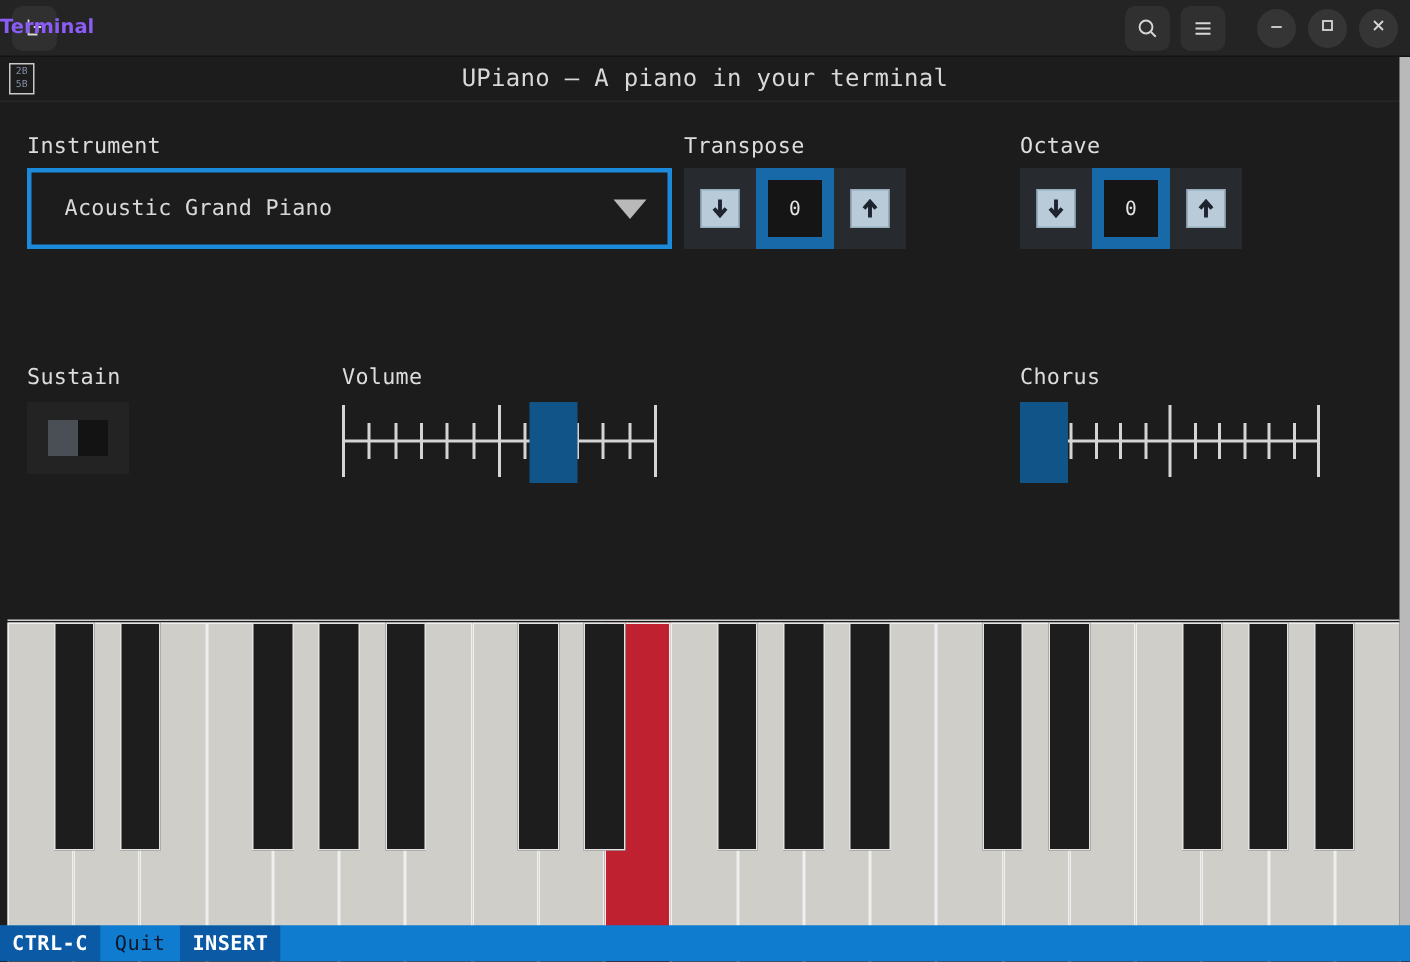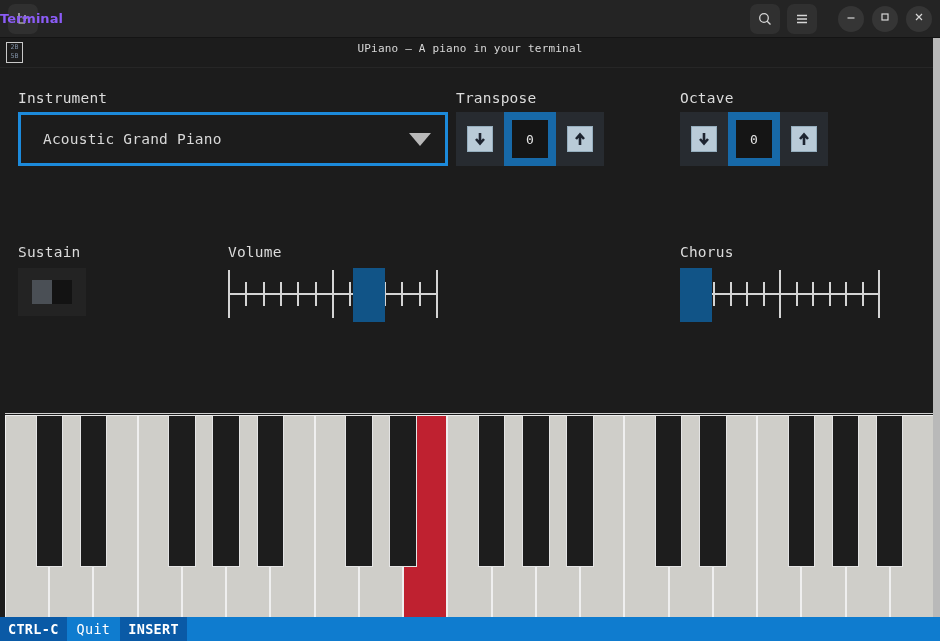--- a/index.html
+++ b/index.html
@@ -83,21 +83,21 @@
     font-size: 6.5px;
     line-height: 9px;
     font-family: "DejaVu Sans Mono", monospace;
     text-align: center;
     letter-spacing: 0;
   }
   .app-title {
     position: absolute;
     left: 0; right: 0; top: 4px;
     text-align: center;
-    font-size: 11px;
+    font-size: 16px;
     color: #d8d8d8;
     letter-spacing: 0.2px;
   }
 
   .label {
     font-size: 14.5px;
     color: #dcdcdc;
     letter-spacing: 0.2px;
     white-space: nowrap;
   }
@@ -237,21 +237,21 @@
     background: #0a5aa6;
     color: #ffffff;
     font-weight: bold;
     height: 24px;
     line-height: 24px;
     padding: 0 8px;
     letter-spacing: 0.3px;
   }
   .st-desc {
     background: #0f7ccf;
-    color: #ffffff;
+    color: #0f172a;
     height: 24px;
     line-height: 24px;
     padding: 0 10px;
     letter-spacing: 0.3px;
   }
   .st-fill { flex: 1; height: 24px; background: #0f7ccf; }
   .scrollbar {
     position: absolute;
     right: 0; top: 0;
     width: 7px; height: 603px;

